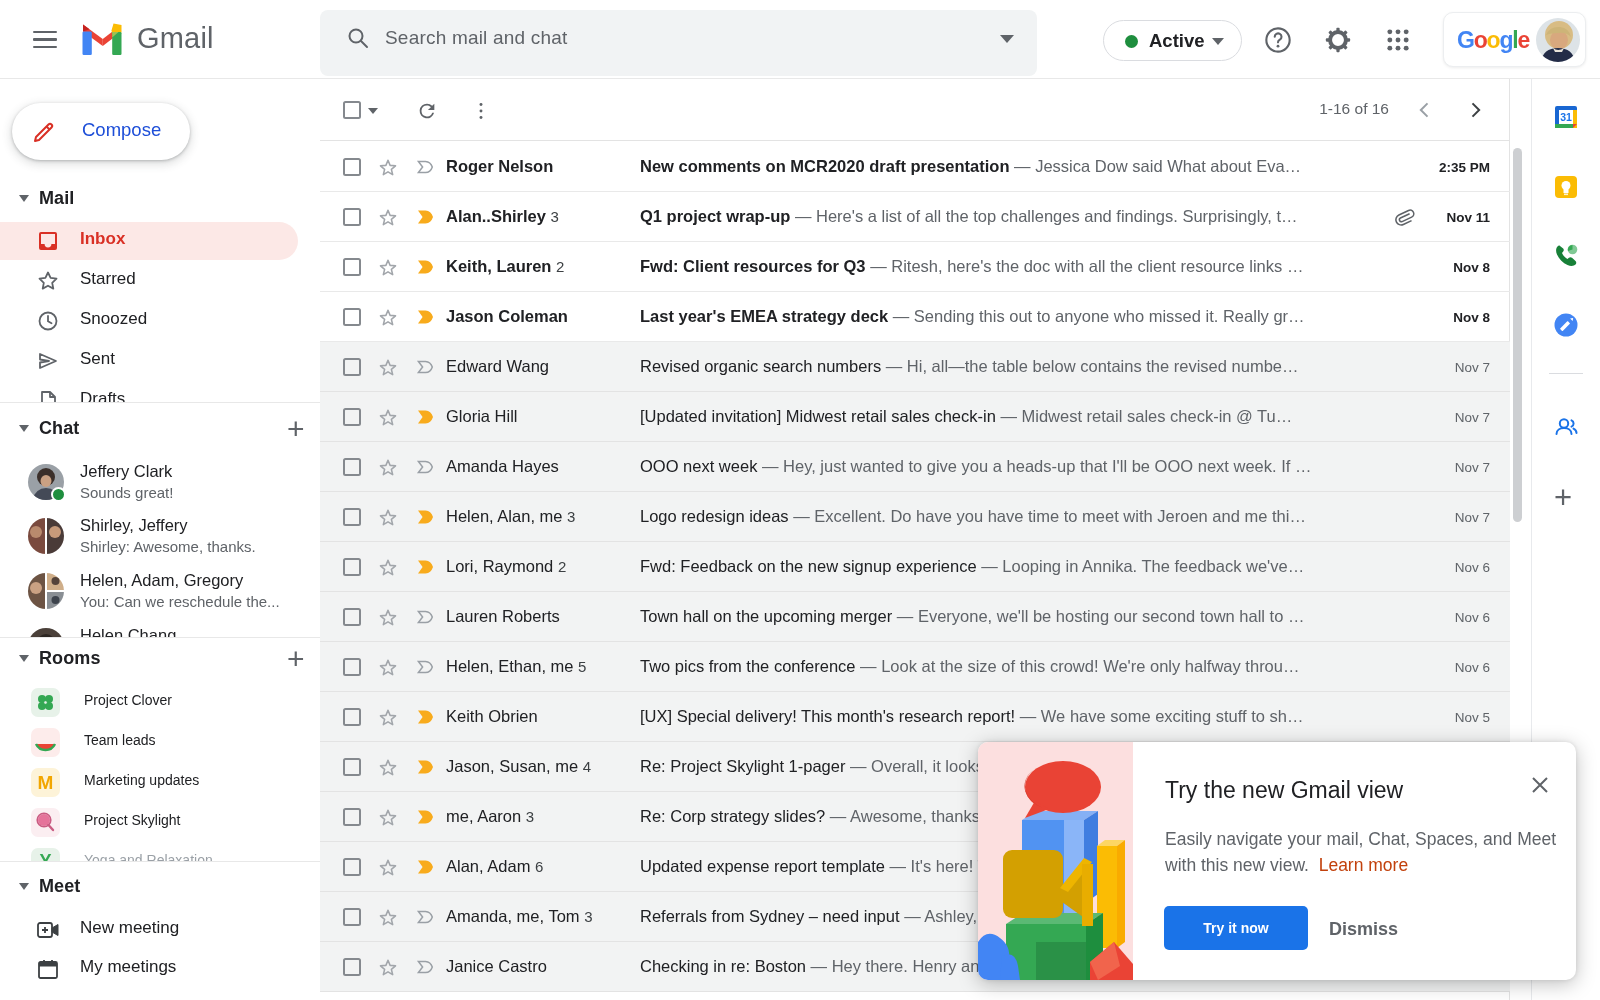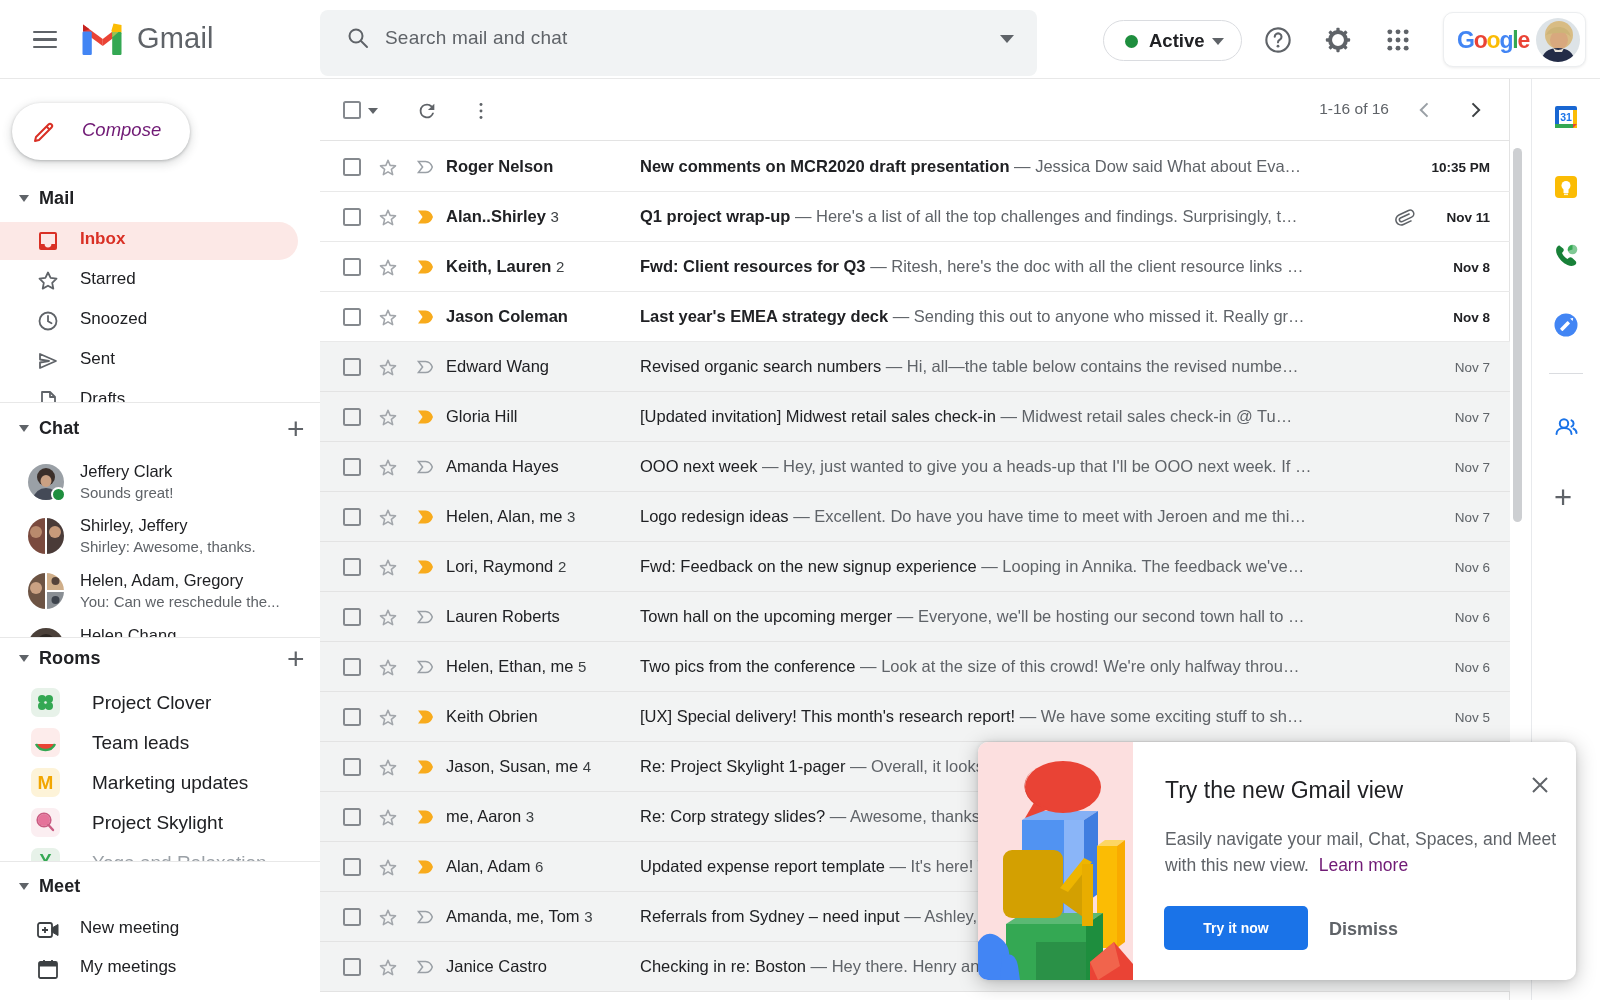--- a/index.html
+++ b/index.html
@@ -19,36 +19,36 @@
 #activepill { position:absolute; left:1103px; top:20px; width:139px; height:41px; border:1px solid #dadce0; border-radius:21px; background:#fff; }
 #activedot { position:absolute; left:21px; top:14px; width:13px; height:13px; border-radius:50%; background:#1e8e3e; }
 #activetext { position:absolute; left:45px; top:9px; font-size:18.5px; color:#202124; font-weight:bold; }
 #activecaret { position:absolute; right:17px; top:17px; width:0; height:0; border-left:6px solid transparent; border-right:6px solid transparent; border-top:7px solid #5f6368; }
 .hicon { position:absolute; top:26px; width:28px; height:28px; }
 #acctchip { position:absolute; left:1443px; top:12px; width:143px; height:55px; background:#fff; border:1px solid #eceef0; border-radius:10px; box-shadow:0 1px 3px rgba(0,0,0,0.08); }
 
 
 #leftnav { position:absolute; left:0; top:79px; width:320px; height:921px; background:#fff; }
 #compose { position:absolute; left:12px; top:24px; width:178px; height:57px; background:#fff; border-radius:29px; box-shadow:0 1px 3px rgba(60,64,67,.3), 0 3px 8px 2px rgba(60,64,67,.15); }
-#composetext { position:absolute; left:70px; top:16px; font-size:18.5px; color:#701a75;font-style:italic; }
+#composetext { position:absolute; left:70px; top:16px; font-size:18.5px; color:#1d4ed8; }
 .secthead { position:absolute; left:8px; width:320px; height:30px; }
 .secthead .tri { position:absolute; left:11px; top:9px; width:0; height:0; border-left:5.5px solid transparent; border-right:5.5px solid transparent; border-top:7px solid #5f6368; }
 .secthead .lbl { position:absolute; left:31px; top:2px; font-size:18px; color:#202124; font-weight:bold; letter-spacing:0.1px; }
 .secthead .plus { position:absolute; left:279px; top:-4px; font-size:30px; font-weight:300; color:#5f6368; }
 .navitem { position:absolute; left:0; width:300px; height:40px;text-align:right; }
 .navitem .nicon { position:absolute; left:36px; top:8px; width:24px; height:24px; }
 .navitem .nlbl { position:absolute; left:80px; top:8px; font-size:17px; color:#202124; }
 #inboxpill { position:absolute; left:0; top:143px; width:298px; height:38px; background:#fce8e6; border-radius:0 19px 19px 0; }
 .chatitem { position:absolute; left:0; width:320px; height:55px; }
 .chatitem .avat { position:absolute; left:28px; top:2px; width:36px; height:36px; border-radius:50%; overflow:hidden; }
 .chatitem .cname { position:absolute; left:80px; top:0px; font-size:16.5px; color:#202124; }
 .chatitem .csub { position:absolute; left:80px; top:22px; font-size:15px; color:#5f6368; }
 .roomitem { position:absolute; left:0; width:320px; height:40px; }
 .roomitem .ricon { position:absolute; left:31px; top:3px; width:29px; height:29px; border-radius:7px; }
-.roomitem .rlbl { position:absolute; left:92px; top:7px; font-size:19px; color:#202124;text-align:center; }
+.roomitem .rlbl { position:absolute; left:84px; top:7px; font-size:14px; color:#202124;text-align:center; }
 .navdivider { position:absolute; left:0; width:320px; height:1px; background:#e8e8e8; }
 
 
 #listarea { position:absolute; left:320px; top:79px; width:1190px; height:921px; background:#fff; border-right:1px solid #e3e3e3; }
 #toolbar { position:absolute; left:0; top:0; width:1190px; height:62px; border-bottom:1px solid #e3e3e3; }
 .mailrow { position:absolute; left:0; width:1190px; height:50px; border-bottom:1px solid #e9e9e9; }
 .mailrow.read { background:#f2f3f3; border-bottom:1px solid #e3e3e3; }
 .cb { position:absolute; left:23px; top:16px; width:18px; height:18px; border:2px solid #85898e; border-radius:2.5px; }
 .rstar { position:absolute; left:57px; top:14px; width:22px; height:22px; }
 .rmark { position:absolute; left:95px; top:15px; width:21px; height:20px; }
@@ -64,21 +64,21 @@
 
 #rail { position:absolute; left:1531px; top:79px; width:69px; height:921px; background:#fff; border-left:1px solid #e8eaed; }
 .railicon { position:absolute; left:20px; width:28px; height:28px; }
 #scrollthumb { position:absolute; left:1513px; top:148px; width:9px; height:374px; background:#cdcfd2; border-radius:5px; }
 
 
 #popup { position:absolute; left:978px; top:742px; width:598px; height:238px; background:#fff; border-radius:10px; box-shadow:0 4px 20px rgba(0,0,0,0.25), 0 0 4px rgba(0,0,0,0.1); z-index:10; }
 #popillo { position:absolute; left:0; top:0; width:155px; height:238px; border-radius:10px 0 0 10px; overflow:hidden; }
 #poptitle { position:absolute; left:187px; top:35px; font-size:23px; color:#202124; }
 #popbody { position:absolute; left:187px; top:84px; width:412px; font-size:17.5px; line-height:26px; color:#5f6368; }
-#popbody a { color:#701a75; text-decoration:none; }
+#popbody a { color:#c2410c; text-decoration:none; }
 #tryit { position:absolute; left:186px; top:164px; width:144px; height:44px; background:#1a73e8; border-radius:5px; color:#fff; font-size:14px; font-weight:bold; text-align:center; line-height:44px; }
 #dismiss { position:absolute; left:351px; top:177px; font-size:18px; color:#5f6368; font-weight:bold; }
 #popx { position:absolute; left:1530px; top:775px; width:20px; height:20px; z-index:11; }
 </style>
 </head>
 <body>
 <div id="app">
 
 <div id="header">
   <div id="burger">
@@ -356,21 +356,21 @@
     <div class="cb"></div>
     <span class="rstar"><svg width="22" height="22" viewBox="0 0 24 24">
               <path fill="none" stroke="#a2a6ab" stroke-width="1.7" stroke-linejoin="round" d="M12 17.27 17.1 20.4 15.7 14.6 20.2 10.7 14.3 10.2 12 4.7 9.7 10.2 3.8 10.7 8.3 14.6 6.9 20.4z"></path>
             </svg></span>
     <span class="rmark"><svg width="21" height="20" viewBox="0 0 21 20">
               <path fill="none" stroke="#9aa0a6" stroke-width="1.5" d="M3.4 4.4 h7.1 q5 0.2 6.8 5.6 q-1.8 5.4 -6.8 5.6 H3.4 l4.2-5.6 z"></path>
             </svg></span>
     <div class="sender"><b>Roger Nelson</b></div>
     <div class="subj"><b>New comments on MCR2020 draft presentation</b><span class="snip"> — Jessica Dow said What about Eva…</span></div>
 
-    <div class="rdate">10:35 PM</div>
+    <div class="rdate">2:35 PM</div>
   </div>
         <div class="mailrow" style="top:113px">
     <div class="cb"></div>
     <span class="rstar"><svg width="22" height="22" viewBox="0 0 24 24">
               <path fill="none" stroke="#a2a6ab" stroke-width="1.7" stroke-linejoin="round" d="M12 17.27 17.1 20.4 15.7 14.6 20.2 10.7 14.3 10.2 12 4.7 9.7 10.2 3.8 10.7 8.3 14.6 6.9 20.4z"></path>
             </svg></span>
     <span class="rmark"><svg width="21" height="20" viewBox="0 0 21 20">
               <path fill="#f8ab1c" d="M3 3.6 h7.5 q5.5 0.2 7.5 6.4 q-2 6.2 -7.5 6.4 H3 l4.6-6.4 z"></path>
             </svg></span>
     <div class="sender"><b>Alan..Shirley</b> <span class="cnt">3</span></div>

